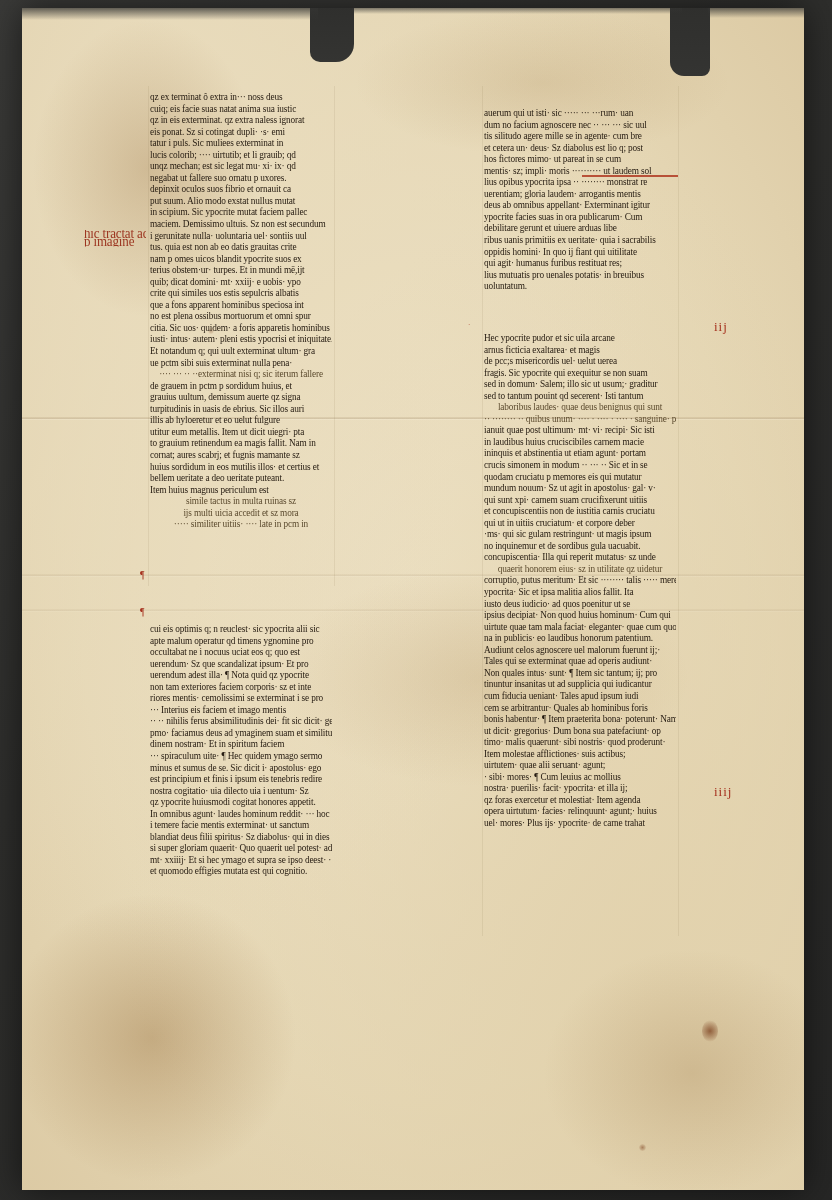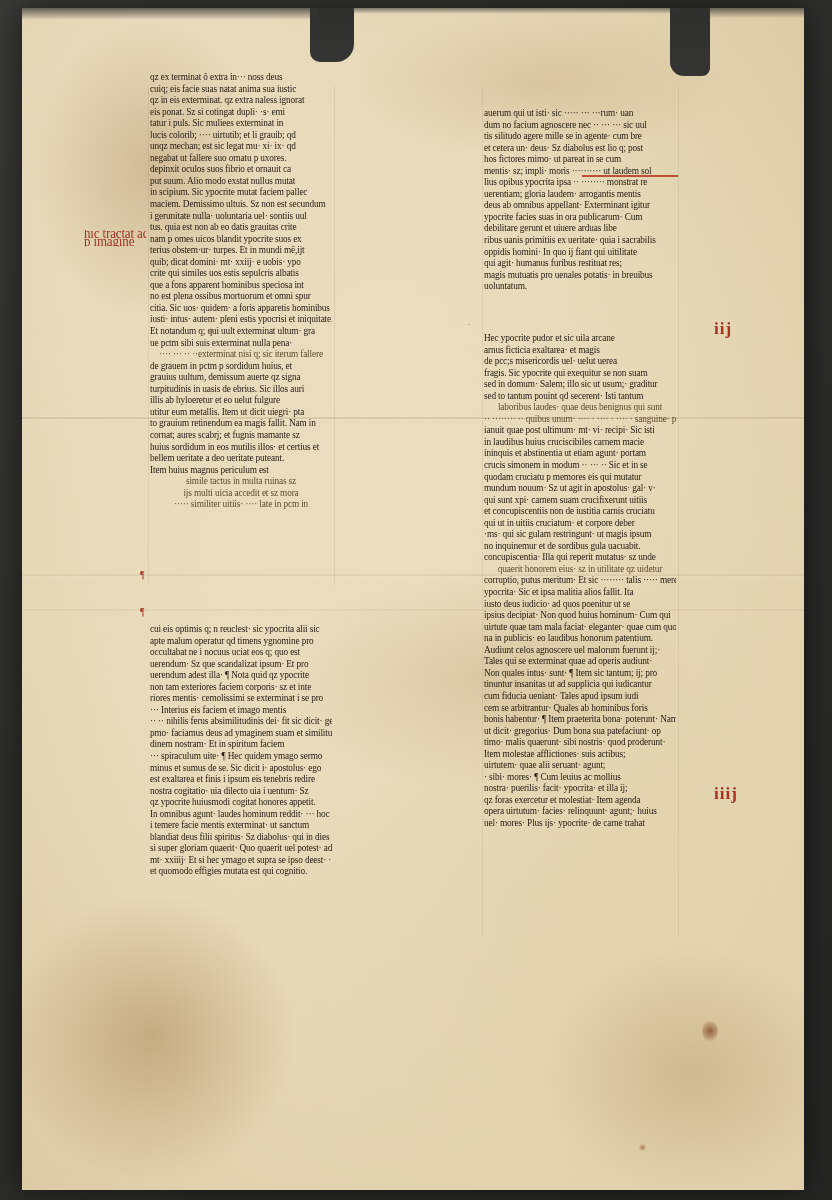--- a/index.html
+++ b/index.html
@@ -87,21 +87,21 @@
 
   
   .col {
     position: absolute;
     font-family: "Liberation Serif", serif;
     color: #2d2214;
   }
   .col-left  { left: 128px; width: 182px; }
   .col-right { left: 462px; width: 192px; margin-top: 20px; }
 
-  .block-a-left  { top: 64px;  }
+  .block-a-left  { top: 84px;  }
   .block-b-left  { top: 616px; }
   .block-a-right { top: 80px;  }
   .block-b-right { top: 305px; }
 
   
   .ln {
     display: block;
     height: 11.55px;
     line-height: 11.55px;
     font-size: 9.3px;
@@ -126,24 +126,23 @@
     line-height: 8.4px;
     color: #9c3520;
     font-family: "Liberation Serif", serif;
   }
   .margin-note .ln { font-size: 13px; height: 8.4px; line-height: 8.4px; color:#9c3520; }
 
   
   .folio-num {
     position: absolute;
     color: #a6321f;
-    font-size: 17px;
+    font-size: 13px;
     letter-spacing: 1px;
     font-family: "Liberation Serif", serif;
-    font-weight: bold;
   }
   .folio-1 { left: 692px; top: 311px; }
   .folio-2 { left: 692px; top: 776px; }
 
   
   .gutter-mark {
     position: absolute;
     color: #a6321f;
     font-size: 10px;
     font-family: "Liberation Serif", serif;
@@ -255,21 +254,21 @@
       <span class="ln ink-dark">uerendum· Sz que scandalizat ipsum· Et pro</span>
       <span class="ln ink-dark">uerendum adest illa·   ¶  Nota quid qz ypocrite</span>
       <span class="ln ink-dark">non tam exteriores faciem corporis· sz et inte</span>
       <span class="ln ink-dark">riores mentis· cemolissimi se exterminat i se pro</span>
       <span class="ln ink-dark">··· Interius eis faciem et imago mentis</span>
       <span class="ln ink-dark">·· ·· nihilis ferus absimilitudinis dei· fit sic dicit· ge· i·</span>
       <span class="ln ink-dark">pmo· faciamus deus ad ymaginem suam et similitu</span>
       <span class="ln ink-dark">dinem nostram· Et in spiritum faciem</span>
       <span class="ln ink-dark">··· spiraculum uite·   ¶  Hec quidem ymago sermo</span>
       <span class="ln ink-dark">minus et sumus de se. Sic dicit i· apostolus· ego</span>
-      <span class="ln ink-dark">est exaltarea et finis i ipsum eis tenebris redire</span>
+      <span class="ln ink-dark">est principium et finis i ipsum eis tenebris redire</span>
       <span class="ln ink-dark">nostra cogitatio· uia dilecto uia i uentum· Sz</span>
       <span class="ln ink-dark">qz ypocrite huiusmodi cogitat honores appetit.</span>
       <span class="ln ink-dark">In omnibus agunt· laudes hominum reddit· ··· hoc</span>
       <span class="ln ink-dark">i temere facie mentis exterminat· ut sanctum</span>
       <span class="ln ink-dark">blandiat deus filii spiritus· Sz diabolus· qui in dies</span>
       <span class="ln ink-dark">si super gloriam quaerit· Quo quaerit uel potest· ad</span>
       <span class="ln ink-dark">mt· xxiiij· Et si hec ymago et supra se ipso deest· ·</span>
       <span class="ln ink-dark">et quomodo effigies mutata est qui cognitio.</span>
     </div>
 
@@ -281,21 +280,21 @@
       <span class="ln ink-dark">hos fictores mimo· ut pareat in se cum</span>
       <span class="ln ink-dark">mentis· sz; impli· moris ·········· ut laudem sol</span>
       <span class="ln ink-dark">lius opibus ypocrita ipsa ·· ········ monstrat re</span>
       <span class="ln ink-dark">uerentiam; gloria laudem· arrogantis mentis</span>
       <span class="ln ink-dark">deus ab omnibus appellant· Exterminant igitur</span>
       <span class="ln ink-dark">ypocrite facies suas in ora publicarum· Cum</span>
       <span class="ln ink-dark">debilitare gerunt et uiuere arduas libe</span>
       <span class="ln ink-dark">ribus uanis primitiis ex ueritate· quia i sacrabilis</span>
       <span class="ln ink-dark">oppidis homini· In quo ij fiant qui uitilitate</span>
       <span class="ln ink-dark">qui agit· humanus furibus restituat res;</span>
-      <span class="ln ink-dark">magis mutuatis pro uenales potatis· in breuibus</span>
+      <span class="ln ink-dark">lius mutuatis pro uenales potatis· in breuibus</span>
       <span class="ln ink-dark">uoluntatum.</span>
     </div>
 
     <div class="col col-right block-b-right">
       <span class="ln ink-dark">Hec ypocrite pudor et sic uila arcane</span>
       <span class="ln ink-dark">arnus ficticia exaltarea· et magis</span>
       <span class="ln ink-dark">de pcc;s misericordis uel· uelut uerea</span>
       <span class="ln ink-dark">fragis. Sic ypocrite qui exequitur se non suam</span>
       <span class="ln ink-dark">sed in domum· Salem; illo sic ut usum;· graditur</span>
       <span class="ln ink-dark">sed to tantum pouint qd secerent· Isti tantum</span>

